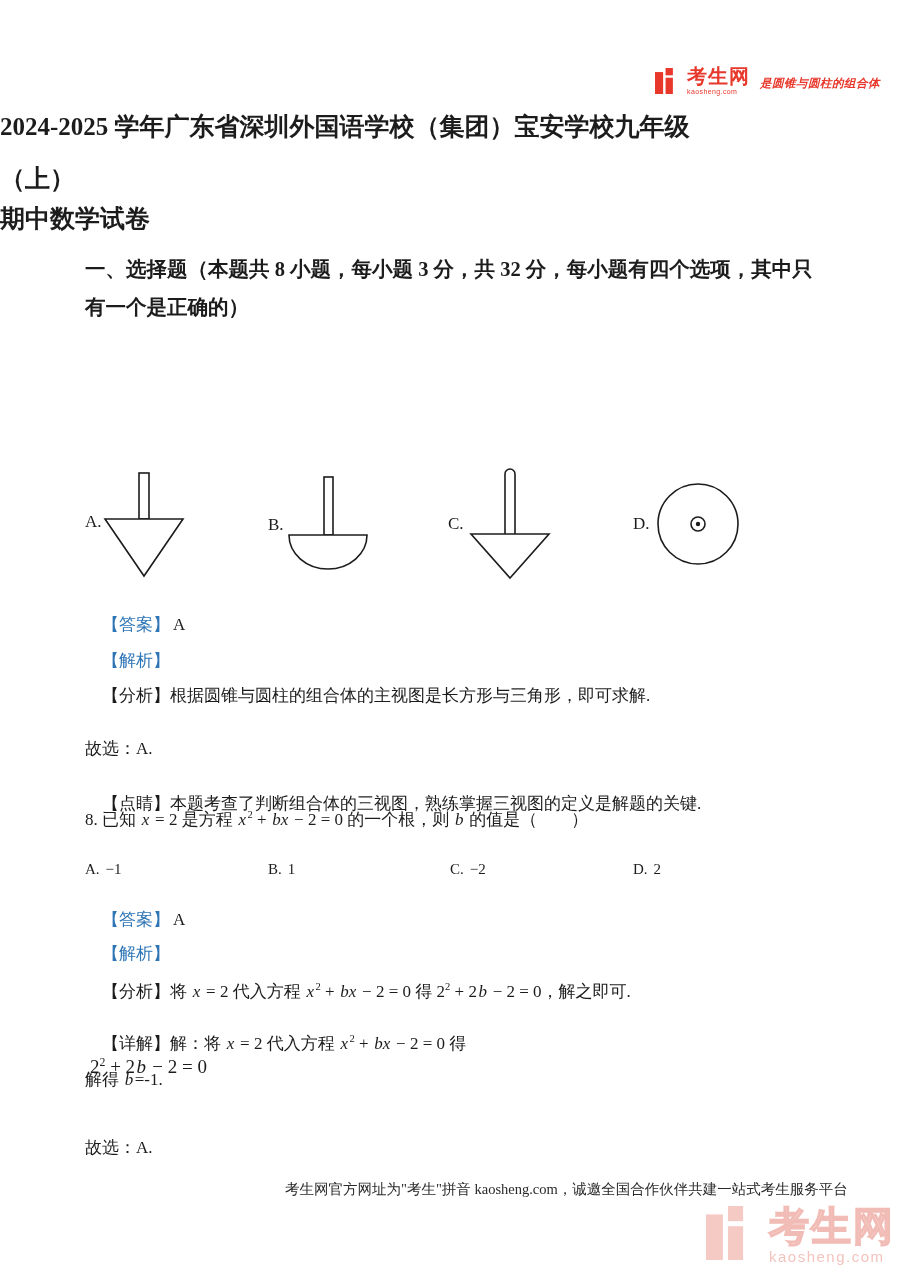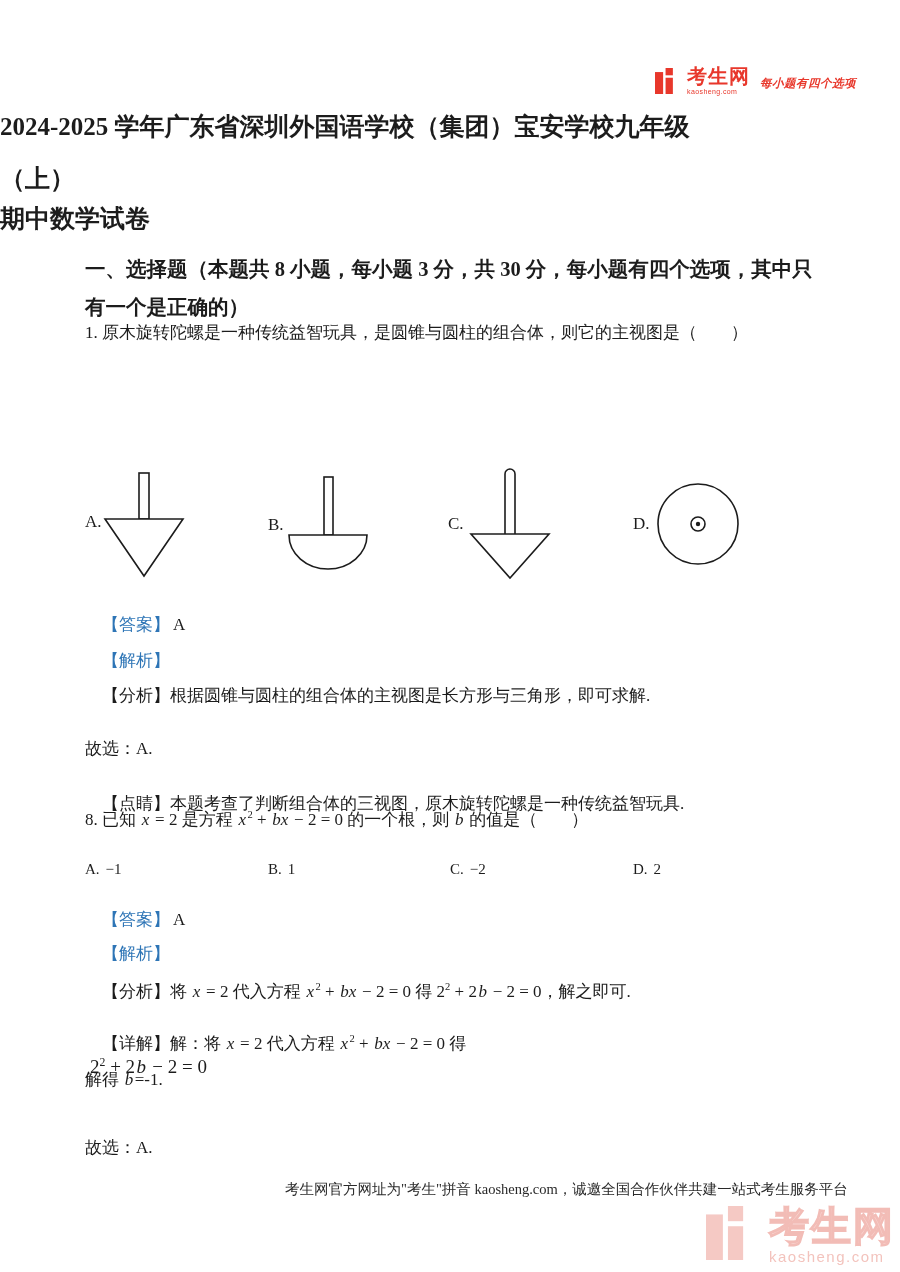--- a/index.html
+++ b/index.html
@@ -71,30 +71,29 @@
   <div class="abs logo">
     <svg class="logo-icon" width="26" height="26" viewBox="0 0 32 32">
       <rect x="13" y="0" width="9" height="9" fill="var(--red)"></rect>
       <rect x="0" y="5" width="10" height="27" fill="var(--red)"></rect>
       <rect x="13" y="12" width="9" height="20" fill="var(--red)"></rect>
     </svg>
     <div class="logo-text">
       <div class="logo-name">考生网</div>
       <div class="logo-domain">kaosheng.com</div>
     </div>
-    <div class="logo-tagline">每小题有四个选项</div>
+    <div class="logo-tagline">是圆锥与圆柱的组合体</div>
   </div>
 
   <div class="abs title t1">2024-2025 学年广东省深圳外国语学校（集团）宝安学校九年级</div>
   <div class="abs title t2">（上）</div>
   <div class="abs title t3">期中数学试卷</div>
 
-  <div class="abs section-heading">一、选择题（本题共 8 小题，每小题 3 分，共 30 分，每小题有四个选项，其中只有一个是正确的）</div>
+  <div class="abs section-heading">一、选择题（本题共 8 小题，每小题 3 分，共 32 分，每小题有四个选项，其中只有一个是正确的）</div>
 
-  <div class="abs line q1-stem">1. 原木旋转陀螺是一种传统益智玩具，是圆锥与圆柱的组合体，则它的主视图是（　　）</div>
 
 
   <span class="abs opt-label oa-label">A.</span>
   <svg class="abs shape oa-shape" width="84" height="108" viewBox="0 0 84 108">
     <rect x="37" y="2" width="10" height="46"></rect>
     <polygon points="3,48 81,48 42,105"></polygon>
   </svg>
 
   <span class="abs opt-label ob-label">B.</span>
   <svg class="abs shape ob-shape" width="84" height="96" viewBox="0 0 84 96">
@@ -119,21 +118,21 @@
     <span class="tag-blue">【答案】</span><span class="ans-val">A</span>
   </div>
   <div class="abs line l-exp1">
     <span class="tag-blue">【解析】</span>
   </div>
   <div class="abs line l-ana1">
     <span>【分析】</span><span>根据圆锥与圆柱的组合体的主视图是长方形与三角形，即可求解.</span>
   </div>
   <div class="abs line l-con1">故选：A.</div>
   <div class="abs line l-note1">
-    <span>【点睛】</span><span>本题考查了判断组合体的三视图，原木旋转陀螺是一种传统益智玩具.</span>
+    <span>【点睛】</span><span>本题考查了判断组合体的三视图，熟练掌握三视图的定义是解题的关键.</span>
   </div>
 
   <div class="abs line q2-stem"><span class="seg-n">8. 已知 </span><span class="seg-i">x</span><span class="seg-n"> = 2 是方程 </span><span class="seg-i">x</span><sup class="seg-sup">2</sup><span class="seg-n"> + </span><span class="seg-i">bx</span><span class="seg-n"> − 2 = 0 的一个根，则 </span><span class="seg-i">b</span><span class="seg-n"> 的值是（　　）</span></div>
 
   <div class="abs q2-opt q2-oa">
     <span>A.</span><span class="optval">−1</span>
   </div>
   <div class="abs q2-opt q2-ob">
     <span>B.</span><span class="optval">1</span>
   </div>

